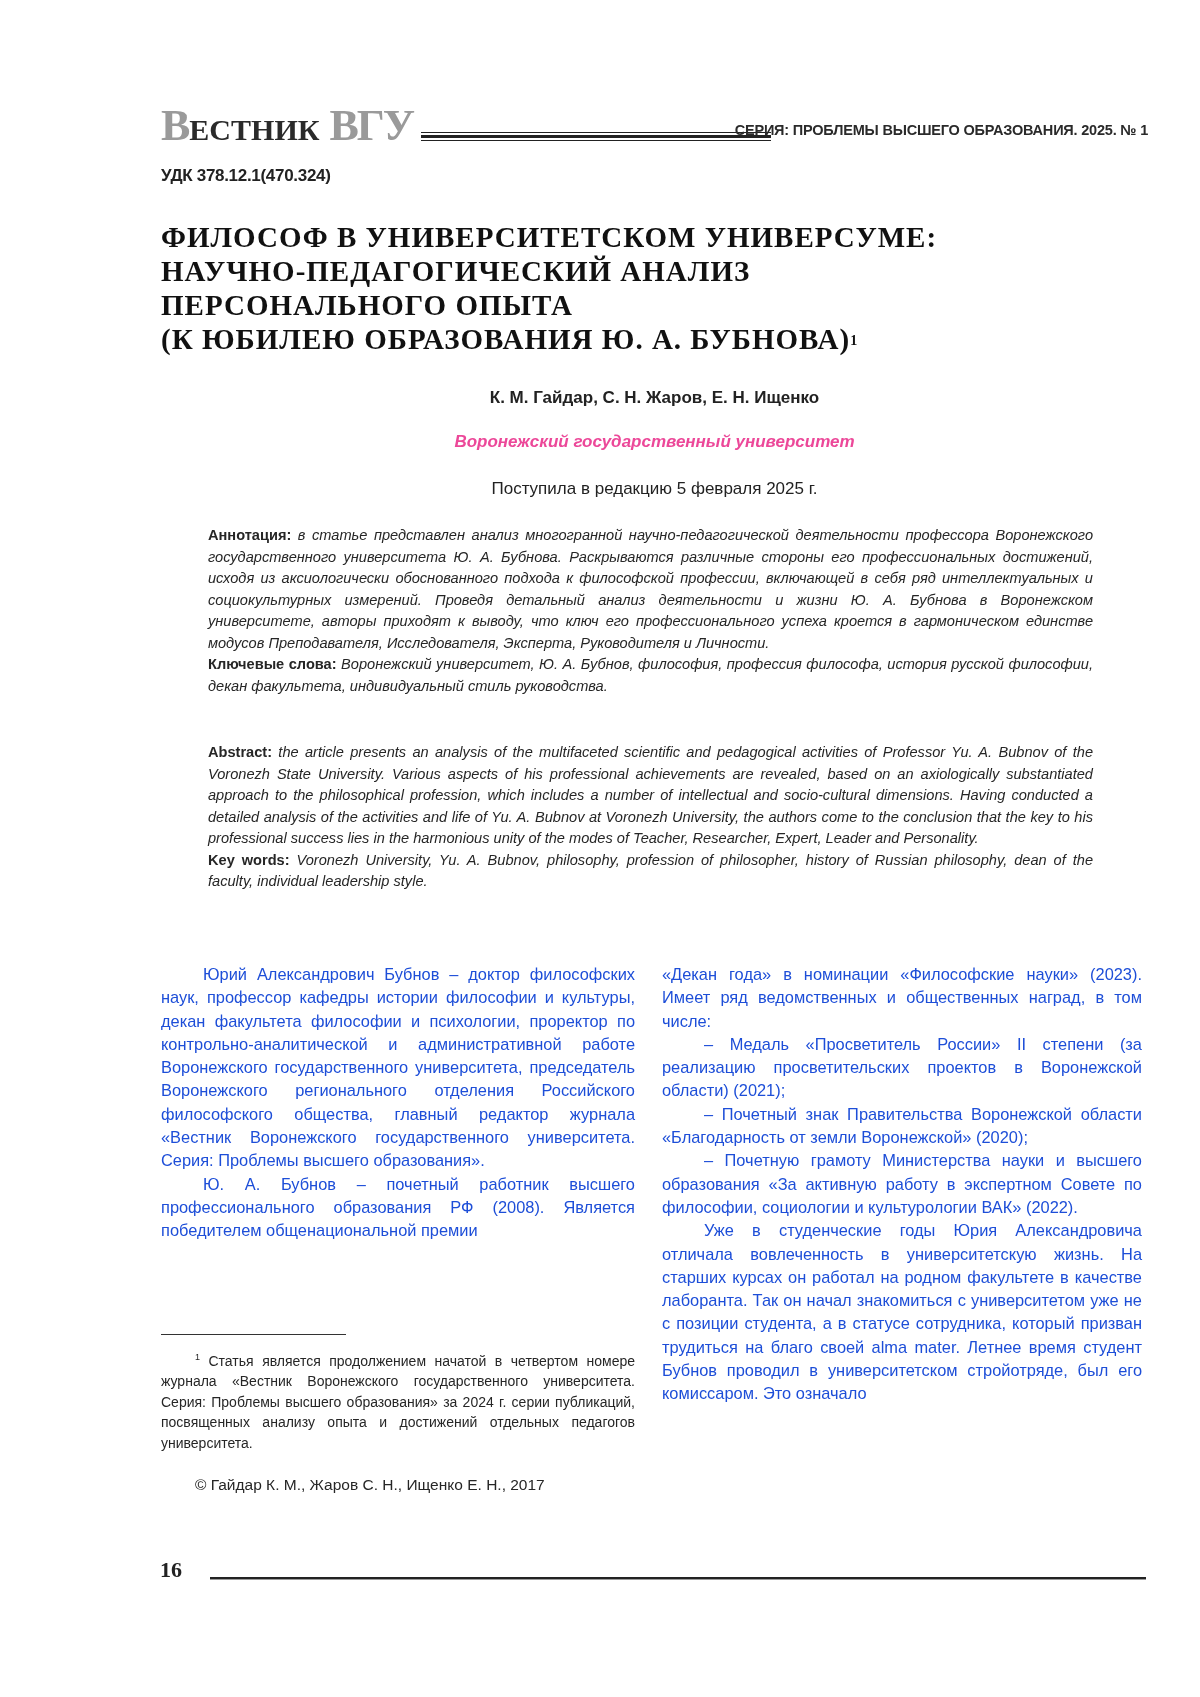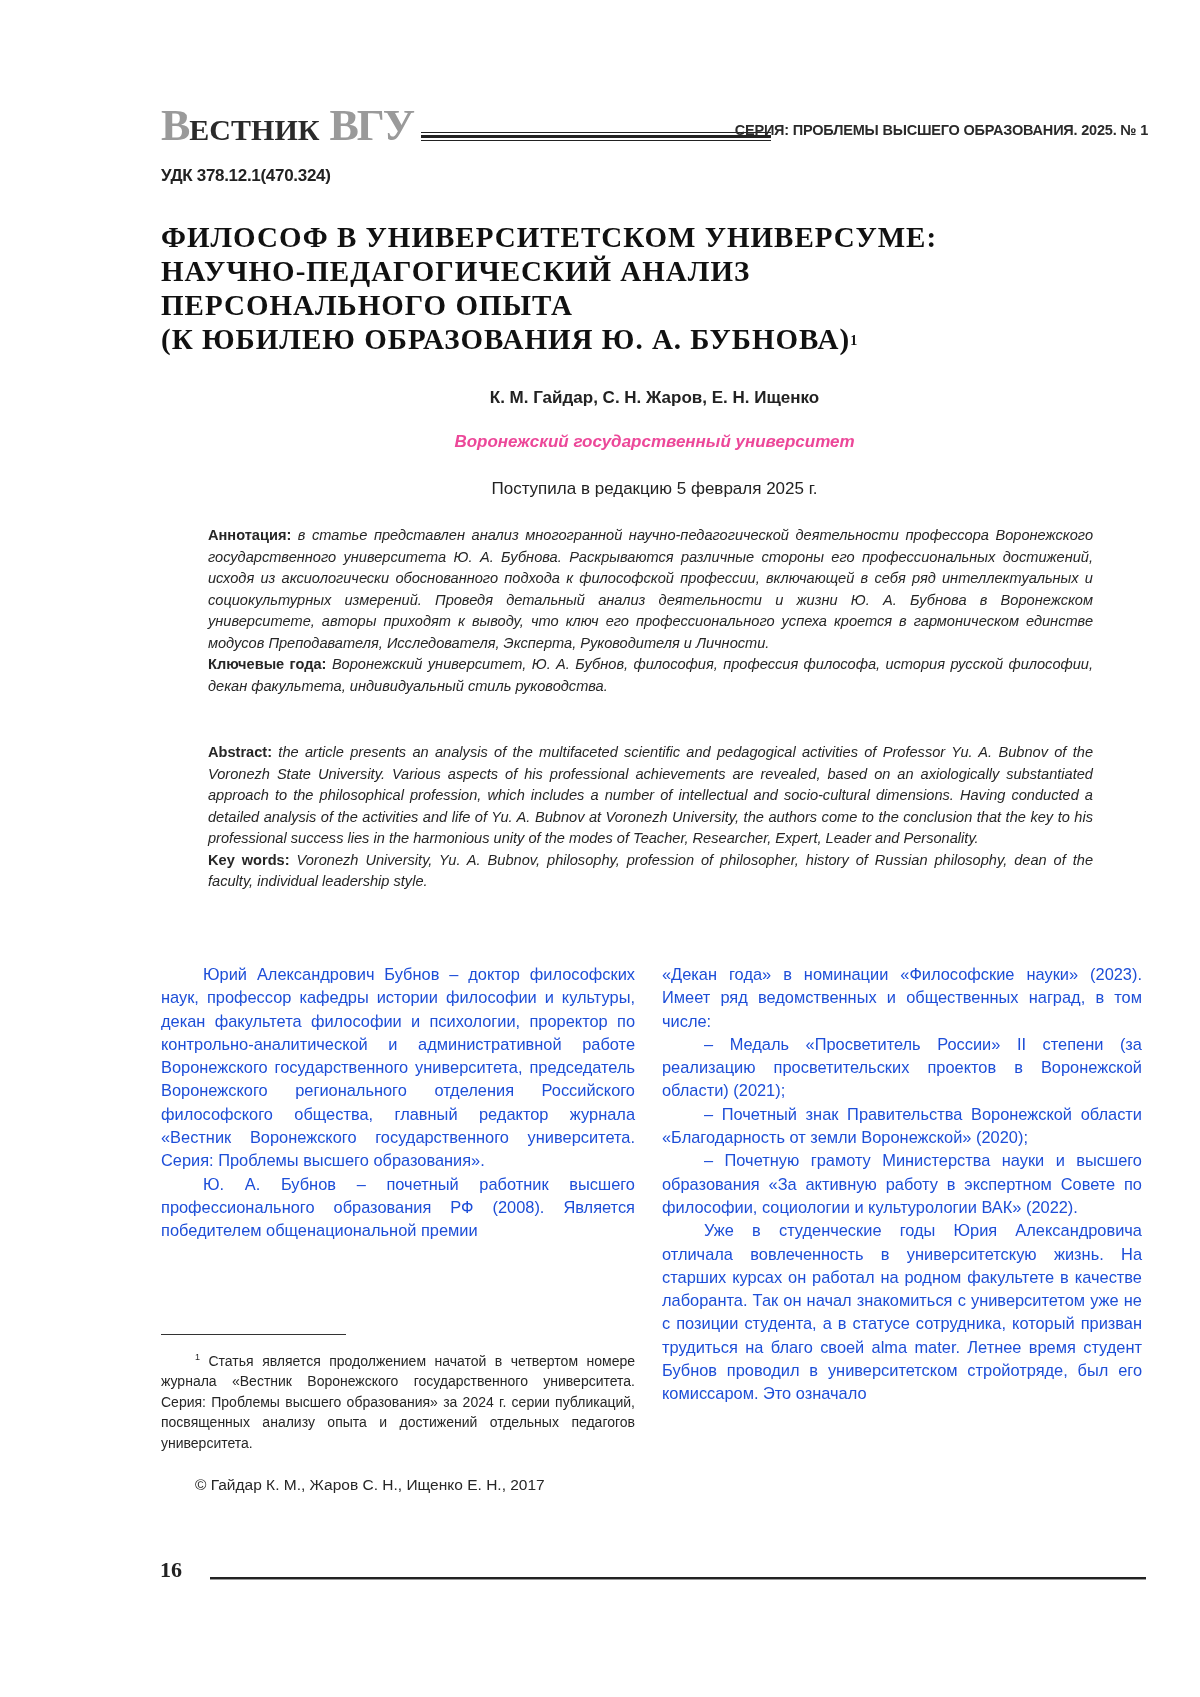--- a/index.html
+++ b/index.html
@@ -80,21 +80,21 @@
     <div>ПЕРСОНАЛЬНОГО ОПЫТА</div>
     <div><span>(К ЮБИЛЕЮ ОБРАЗОВАНИЯ Ю. А. БУБНОВА)</span><sup>1</sup></div>
   </div>
 
   <div class="authors">К. М. Гайдар, С. Н. Жаров, Е. Н. Ищенко</div>
   <div class="affiliation">Воронежский государственный университет</div>
   <div class="received">Поступила в редакцию 5 февраля 2025 г.</div>
 
   <div class="abstract abs-ru">
     <p><span class="lbl">Аннотация:</span><span class="txt"> в статье представлен анализ многогранной научно-педагогической деятельности профессора Воронежского государственного университета Ю. А. Бубнова. Раскрываются различные стороны его профессиональных достижений, исходя из аксиологически обоснованного подхода к философской профессии, включающей в себя ряд интеллектуальных и социокультурных измерений. Проведя детальный анализ деятельности и жизни Ю. А. Бубнова в Воронежском университете, авторы приходят к выводу, что ключ его профессионального успеха кроется в гармоническом единстве модусов Преподавателя, Исследователя, Эксперта, Руководителя и Личности.</span></p>
-    <p><span class="lbl">Ключевые года:</span><span class="txt"> Воронежский университет, Ю. А. Бубнов, философия, профессия философа, история русской философии, декан факультета, индивидуальный стиль руководства.</span></p>
+    <p><span class="lbl">Ключевые слова:</span><span class="txt"> Воронежский университет, Ю. А. Бубнов, философия, профессия философа, история русской философии, декан факультета, индивидуальный стиль руководства.</span></p>
   </div>
 
   <div class="abstract abs-en">
     <p><span class="lbl">Abstract:</span><span class="txt"> the article presents an analysis of the multifaceted scientific and pedagogical activities of Professor Yu. A. Bubnov of the Voronezh State University. Various aspects of his professional achievements are revealed, based on an axiologically substantiated approach to the philosophical profession, which includes a number of intellectual and socio-cultural dimensions. Having conducted a detailed analysis of the activities and life of Yu. A. Bubnov at Voronezh University, the authors come to the conclusion that the key to his professional success lies in the harmonious unity of the modes of Teacher, Researcher, Expert, Leader and Personality.</span></p>
     <p><span class="lbl">Key words:</span><span class="txt"> Voronezh University, Yu. A. Bubnov, philosophy, profession of philosopher, history of Russian philosophy, dean of the faculty, individual leadership style.</span></p>
   </div>
 
   <div class="col col-left">
     <p class="indent">Юрий Александрович Бубнов – доктор философских наук, профессор кафедры истории философии и культуры, декан факультета философии и психологии, проректор по контрольно-аналитической и административной работе Воронежского государственного университета, председатель Воронежского регионального отделения Российского философского общества, главный редактор журнала «Вестник Воронежского государственного университета. Серия: Проблемы высшего образования».</p>
     <p class="indent">Ю. А. Бубнов – почетный работник высшего профессионального образования РФ (2008). Является победителем общенациональной премии</p>

